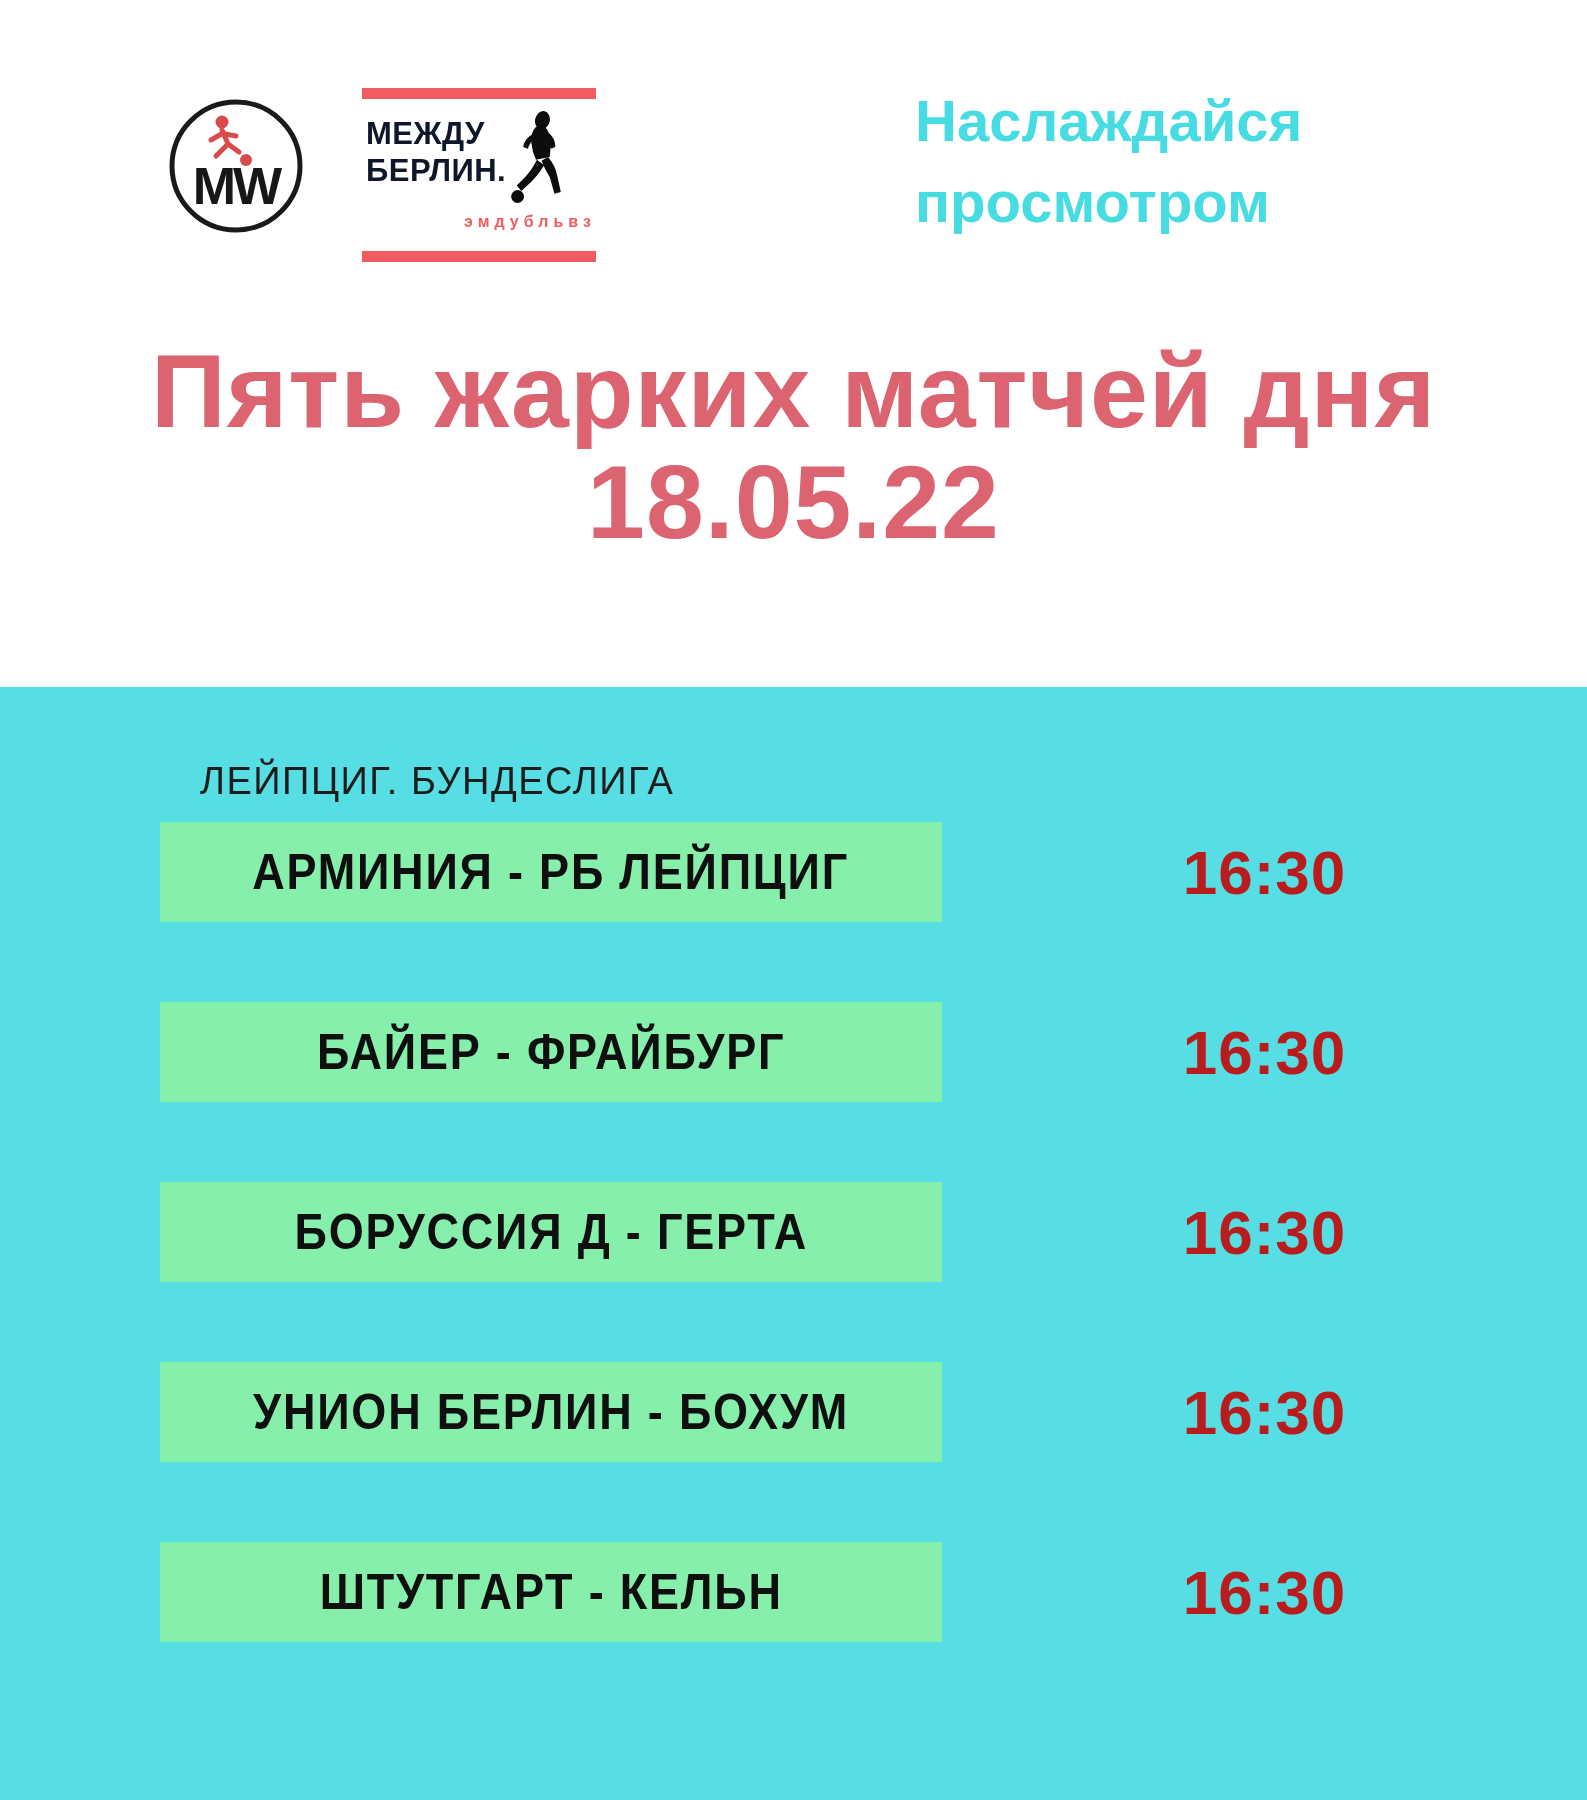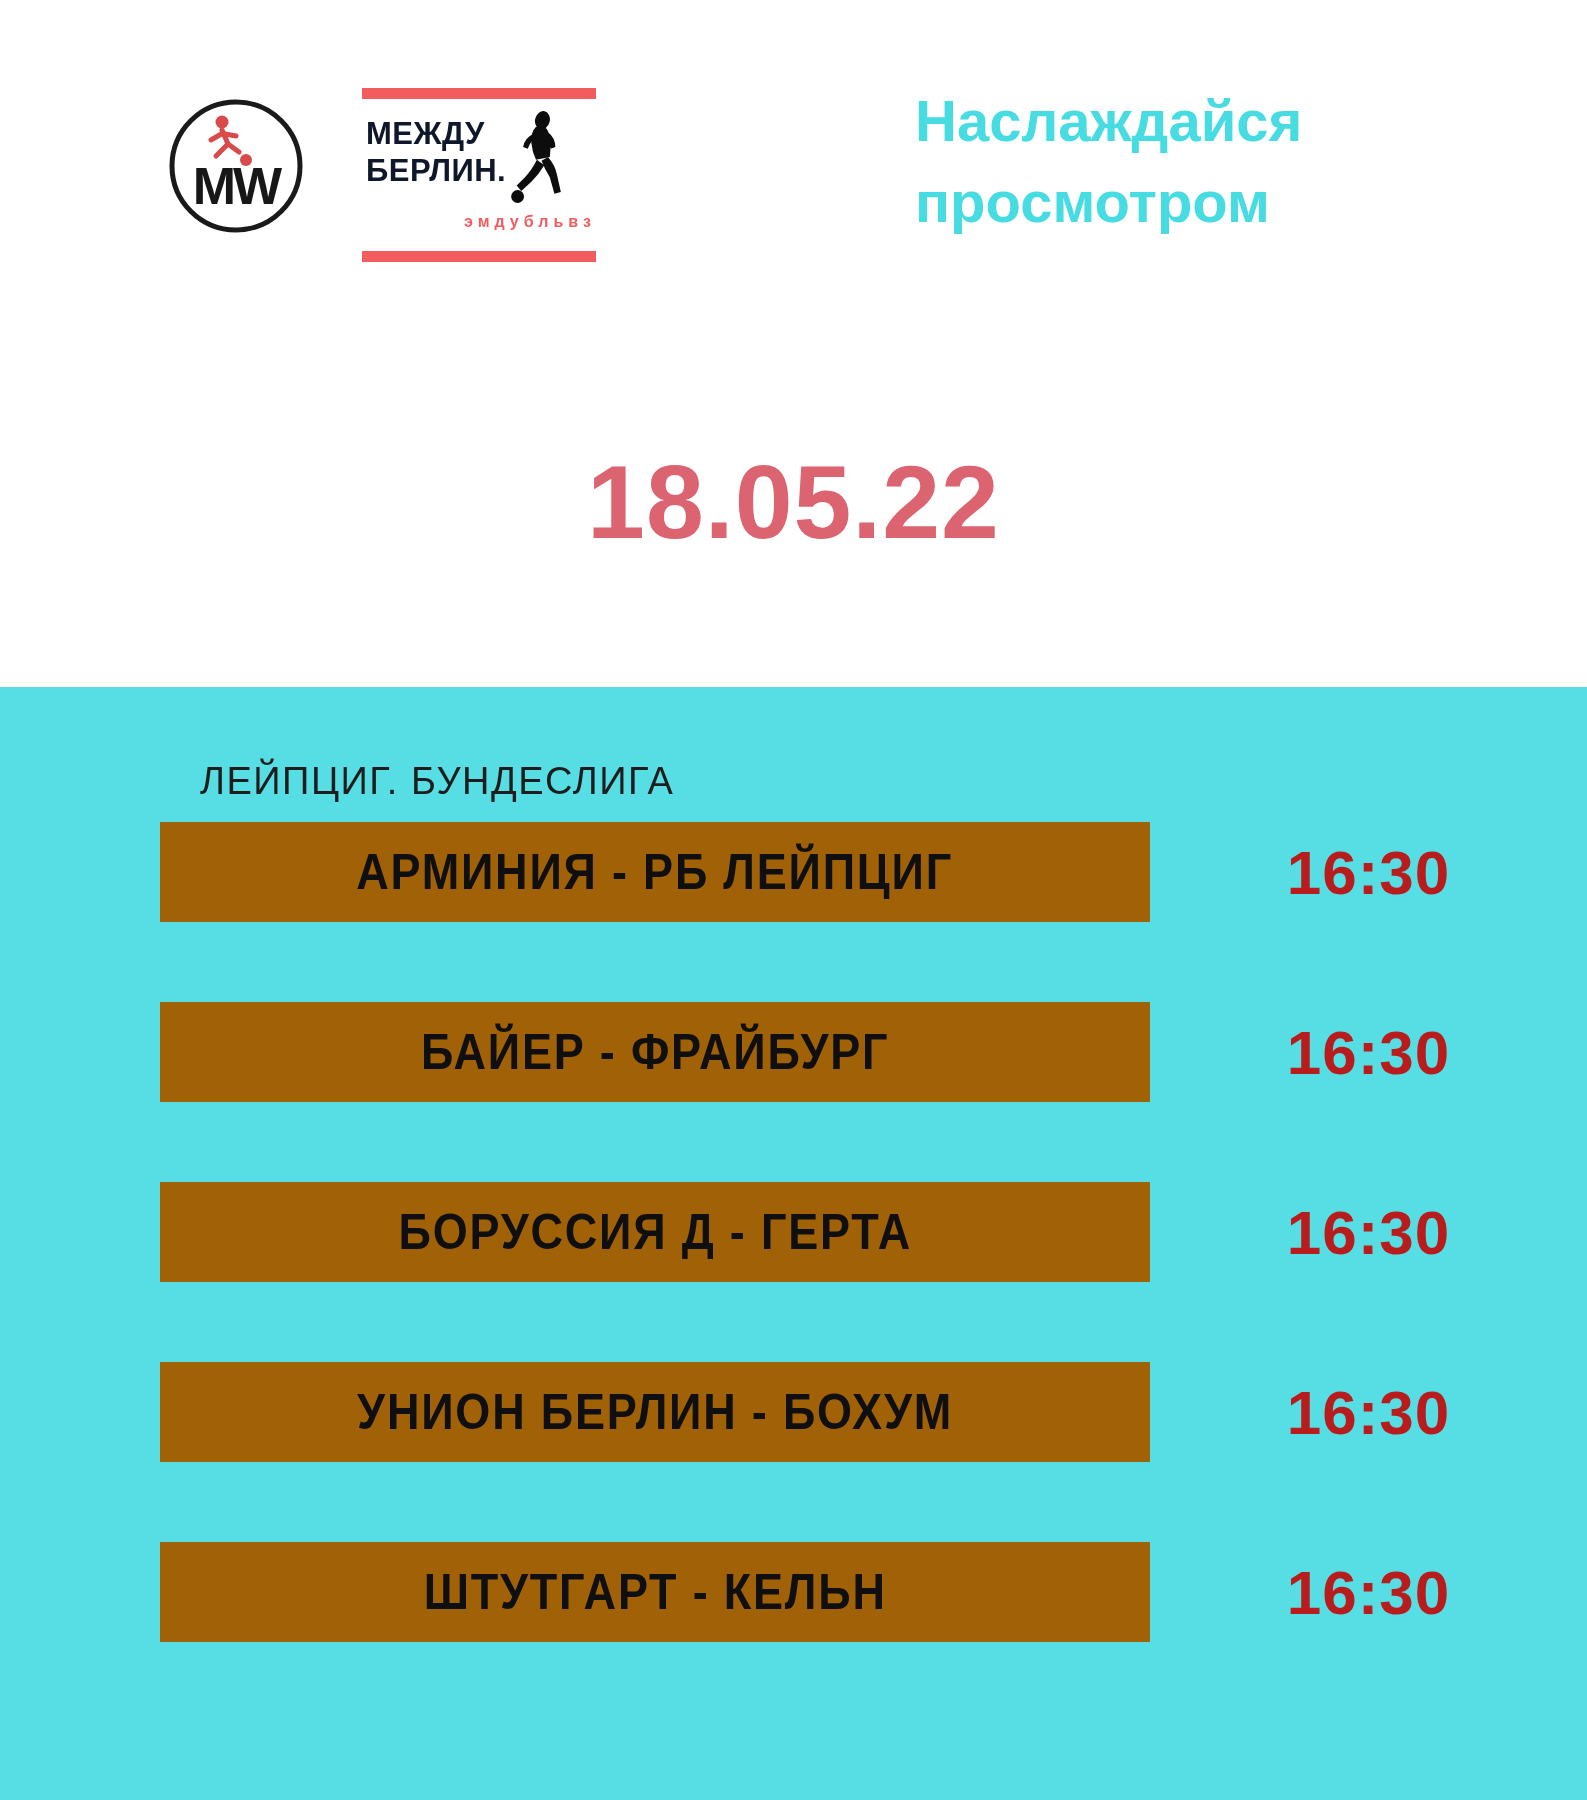--- a/index.html
+++ b/index.html
@@ -40,21 +40,21 @@
     letter-spacing:1px;color:var(--title-red,#DB6470);
   }
   
   .league{
     position:absolute;left:200px;top:760px;
     font-size:38px;font-weight:400;letter-spacing:1.5px;color:#1d1d1d;
   }
   .rows{position:absolute;left:160px;top:822px;right:0;}
   .row{display:flex;height:100px;margin-bottom:80px;}
   .match-bar{
-    width:990px;background:#a16207;
+    width:782px;background:#86efac;
     display:flex;align-items:center;justify-content:center;
   }
   .match-name{
     font-size:50px;font-weight:700;letter-spacing:2px;color:#0f0f0f;
     display:inline-block;transform:scaleX(.9);white-space:nowrap;
   }
   .time-cell{
     flex:1;display:flex;align-items:center;justify-content:center;
     font-size:62px;font-weight:700;letter-spacing:1px;color:#b91c1c;
   }
@@ -105,21 +105,21 @@
     <div class="brand-sub">эмдубльвз</div>
     <div class="brand-bar"></div>
   </div>
 
   <div class="tagline">
     <div>Наслаждайся</div>
     <div>просмотром</div>
   </div>
 
   <h1 class="title">
-    <br>
+    <span>Пять жарких матчей дня</span><br>
     <span>18.05.22</span>
   </h1>
 
   <div class="league">ЛЕЙПЦИГ. БУНДЕСЛИГА</div>
 
   <div class="rows">
 
     <div class="row">
       <div class="match-bar">
         <span class="match-name">АРМИНИЯ - РБ ЛЕЙПЦИГ</span>

